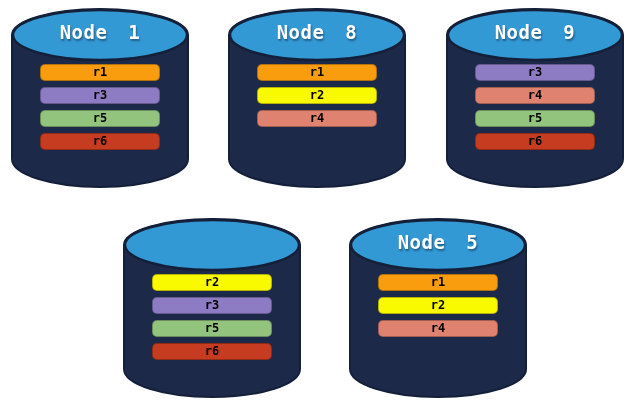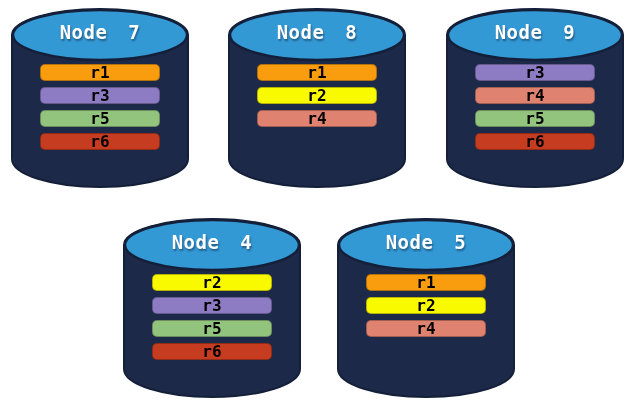--- a/index.html
+++ b/index.html
@@ -48,21 +48,21 @@
     left: 30px;
     width: 120px;
   }
   .bar {
     box-sizing: border-box;
     height: 17px;
     margin-bottom: 6px;
     border-radius: 5px;
     border: 1px solid rgba(0, 0, 0, 0.28);
     text-align: center;
-    font-size: 16px;
+    font-size: 12px;
     font-weight: bold;
     color: #000000;
     line-height: 15px;
     overflow: hidden;
   }
 </style>
 </head>
 <body>
 
 <div id="canvas">
@@ -71,21 +71,21 @@
       <path class="cyl-body" stroke-width="2" stroke-linejoin="round" d="M 2 30
                L 2 154
                C 2 169.5 41.4 182 90 182
                C 138.6 182 178 169.5 178 154
                L 178 30
                C 178 15.6 138.6 4 90 4
                C 41.4 4 2 15.6 2 30
                Z" style="fill: rgb(29, 41, 73); stroke: rgb(20, 32, 57);"></path>
       <ellipse class="cyl-top" cx="90" cy="30" rx="87" ry="25" stroke-width="2.5" style="fill: rgb(51, 153, 213); stroke: rgb(20, 32, 57);"></ellipse>
     </svg>
-    <div class="node-label">Node 7</div>
+    <div class="node-label">Node 1</div>
     <div class="bars">
         <div class="bar" style="background-color: rgb(249, 157, 14);">r1</div>
         <div class="bar" style="background-color: rgb(141, 124, 196);">r3</div>
         <div class="bar" style="background-color: rgb(147, 196, 126);">r5</div>
         <div class="bar" style="background-color: rgb(198, 60, 32);">r6</div>
       </div>
   </div>
 
   <div class="cylinder" style="left: 227px; top: 5px;">
     <svg class="cyl-svg" viewBox="0 0 180 186">
@@ -133,30 +133,29 @@
       <path class="cyl-body" stroke-width="2" stroke-linejoin="round" d="M 2 30
                L 2 154
                C 2 169.5 41.4 182 90 182
                C 138.6 182 178 169.5 178 154
                L 178 30
                C 178 15.6 138.6 4 90 4
                C 41.4 4 2 15.6 2 30
                Z" style="fill: rgb(29, 41, 73); stroke: rgb(20, 32, 57);"></path>
       <ellipse class="cyl-top" cx="90" cy="30" rx="87" ry="25" stroke-width="2.5" style="fill: rgb(51, 153, 213); stroke: rgb(20, 32, 57);"></ellipse>
     </svg>
-    <div class="node-label">Node 4</div>
     <div class="bars">
         <div class="bar" style="background-color: rgb(249, 249, 0);">r2</div>
         <div class="bar" style="background-color: rgb(141, 124, 196);">r3</div>
         <div class="bar" style="background-color: rgb(147, 196, 126);">r5</div>
         <div class="bar" style="background-color: rgb(198, 60, 32);">r6</div>
       </div>
   </div>
 
-  <div class="cylinder" style="left: 336px; top: 215px;">
+  <div class="cylinder" style="left: 348px; top: 215px;">
     <svg class="cyl-svg" viewBox="0 0 180 186">
       <path class="cyl-body" stroke-width="2" stroke-linejoin="round" d="M 2 30
                L 2 154
                C 2 169.5 41.4 182 90 182
                C 138.6 182 178 169.5 178 154
                L 178 30
                C 178 15.6 138.6 4 90 4
                C 41.4 4 2 15.6 2 30
                Z" style="fill: rgb(29, 41, 73); stroke: rgb(20, 32, 57);"></path>
       <ellipse class="cyl-top" cx="90" cy="30" rx="87" ry="25" stroke-width="2.5" style="fill: rgb(51, 153, 213); stroke: rgb(20, 32, 57);"></ellipse>

